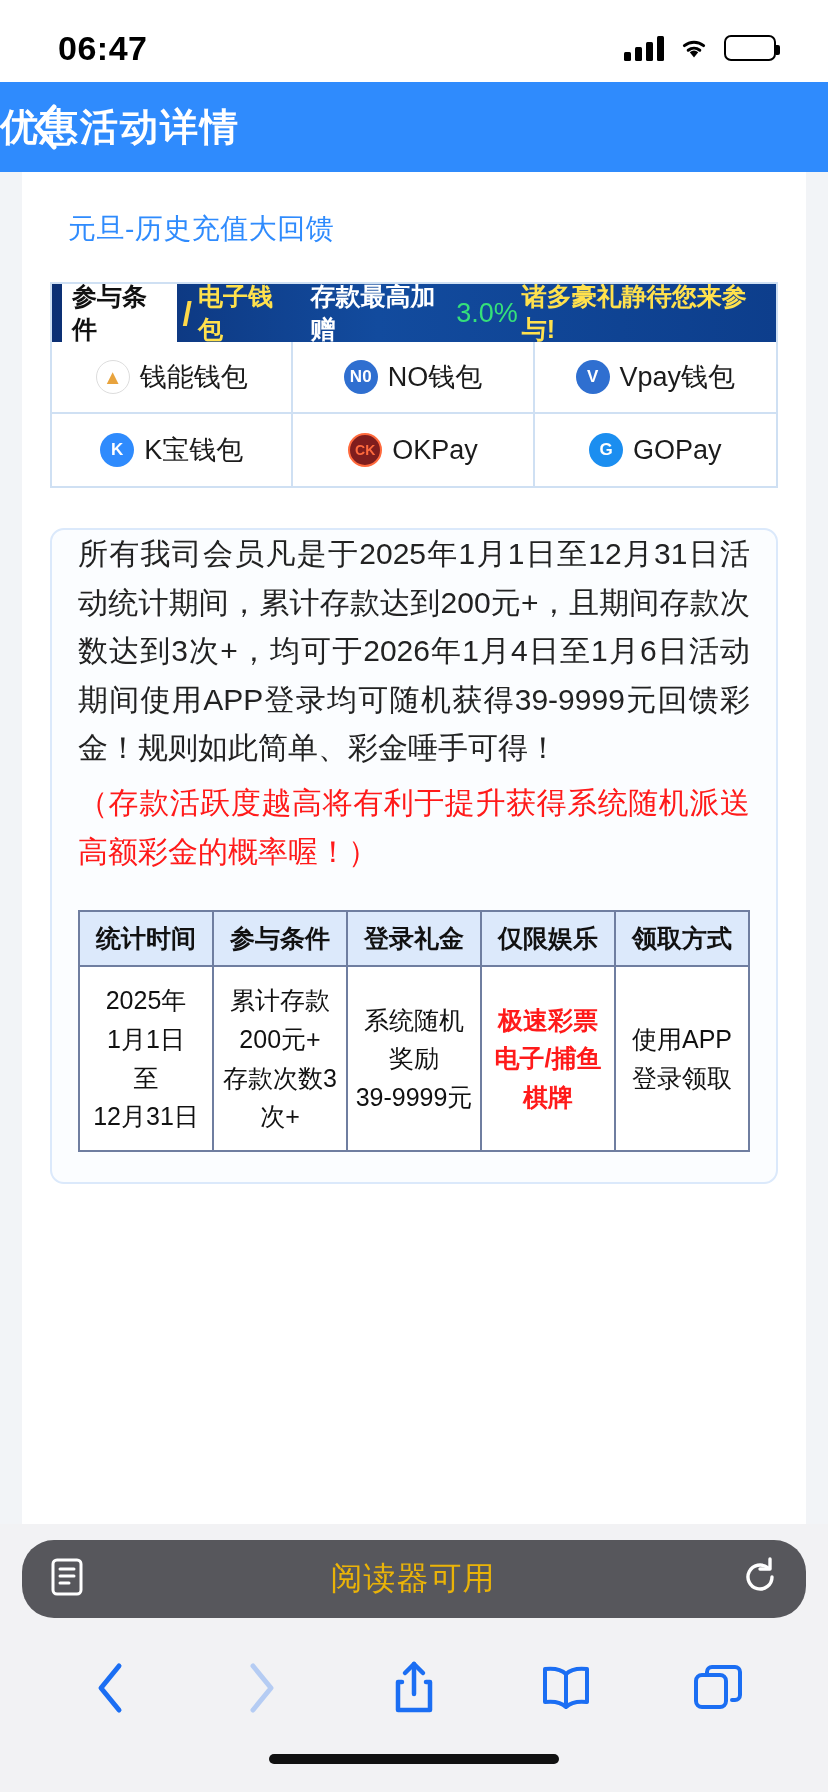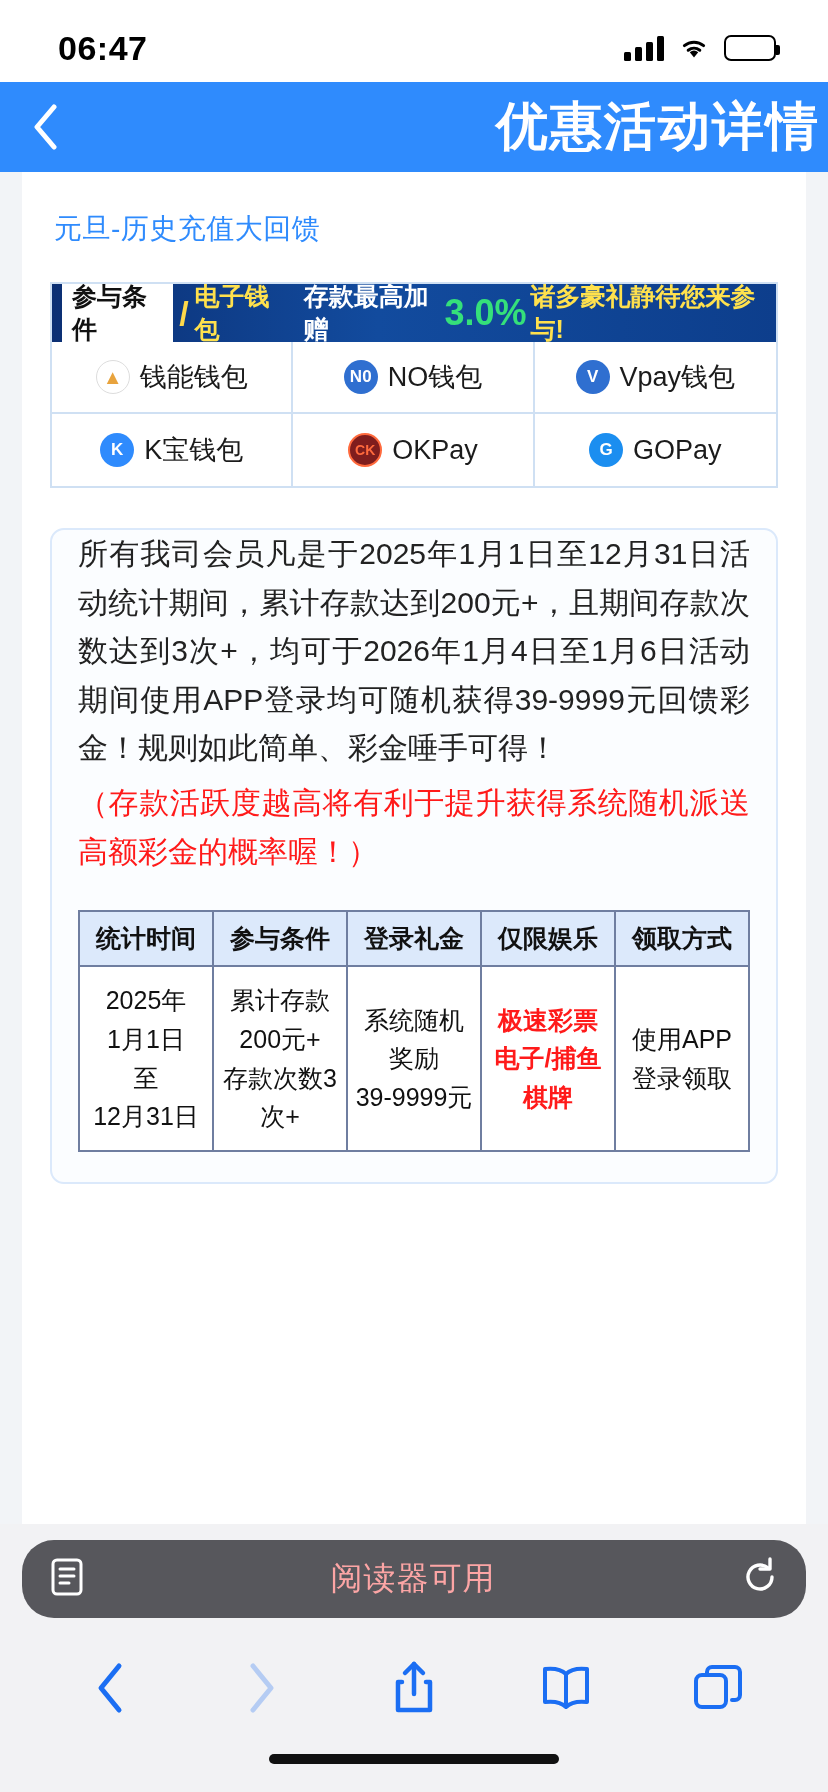--- a/index.html
+++ b/index.html
@@ -59,56 +59,56 @@
     display: flex; align-items: center;
     position: relative; flex: 0 0 auto;
   }
   .nav-back {
     width: 90px; height: 90px;
     display: flex; align-items: center; justify-content: center;
     cursor: pointer;
   }
   .nav-back svg { display: block; }
   .nav-title {
-    position: absolute; left: 0; right: 8px; text-align: right;
-    color: #fff; font-size: 52px; font-weight: 700; letter-spacing: 2px;
+    position: absolute; left: 0; right: 8px; text-align: left;
+    color: #fff; font-size: 38px; font-weight: 700; letter-spacing: 2px;
     pointer-events: none;
   }
 
   
   .page {
     flex: 1 1 auto; overflow: hidden;
     background: #f2f4f7;
     padding: 0 22px;
   }
   .content-card {
     background: #fff;
     padding: 30px 28px 0 28px;
     min-height: 100%;
   }
   .promo-title {
-    color: #2f8bfd; font-size: 28px; margin: 8px 0 34px 4px;
+    color: #2f8bfd; font-size: 28px; margin: 8px 0 34px 18px;
     letter-spacing: 0.5px;
   }
 
   
   .banner-wrap { border: 2px solid #cfe0f3; background:#f4f9ff; }
   .banner-head {
     background: linear-gradient(90deg,#0b2f73 0%,#124b9e 45%,#0d3e8c 100%);
     height: 58px; display: flex; align-items: center; padding: 0 10px;
     overflow: hidden;
   }
   .tag-strong {
     background: #ffffff; color: #111; font-weight: 700; font-size: 25px;
     padding: 3px 10px; border-radius: 3px; margin-right: 6px;
   }
   .slash { color: #ffd94a; font-size: 34px; font-weight: 700; margin: 0 6px 0 0;}
   .b-white { color: #fff; font-size: 25px; font-weight: 700; }
   .b-yellow { color: #ffe14d; font-size: 25px; font-weight: 700; }
-  .b-green { color: #35e07a; font-size: 36px; font-weight: 700; padding: 0 4px;}
+  .b-green { color: #35e07a; font-size: 27px; font-weight: 400; padding: 0 4px;}
   .wallet-grid { display: grid; grid-template-columns: 1fr 1fr 1fr; }
   .wallet-cell {
     height: 72px; border-right: 2px solid #cfe0f3; border-bottom: 2px solid #cfe0f3;
     display: flex; align-items: center; justify-content: center; gap: 10px;
     background: #fff;
   }
   .wallet-cell:nth-child(3n) { border-right: none; }
   .wallet-cell:nth-child(n+4) { border-bottom: none; }
   .wallet-name { font-size: 27px; font-weight: 400; color: #1b1b1b; }
   .wlogo {
@@ -151,21 +151,21 @@
   }
   table.promo td.red { color: #ff1a1a; font-weight: 600; }
 
   
   .reader-bar-wrap {
     flex: 0 0 auto; background: #f2f2f4; padding: 16px 22px 10px 22px;
   }
   .reader-bar {
     height: 78px; background: #57575c; border-radius: 32px;
     display: flex; align-items: center; justify-content: space-between;
-    padding: 0 28px; color: #fca5a5;
+    padding: 0 28px; color: #eab308;
   }
   .reader-label { font-size: 32px; font-weight: 500; letter-spacing: 1px; }
   .toolbar {
     flex: 0 0 auto; height: 120px; background: #f2f2f4;
     display: flex; align-items: center; justify-content: space-around;
     padding: 0 34px;
   }
   .tb-item { width: 86px; height: 86px; display: flex; align-items: center; justify-content: center; }
   .home-ind-wrap { flex: 0 0 auto; height: 44px; background: #f2f2f4; display: flex; align-items: flex-start; justify-content: center; }
   .home-ind { width: 290px; height: 10px; border-radius: 6px; background: #111; margin-top: 6px; }

